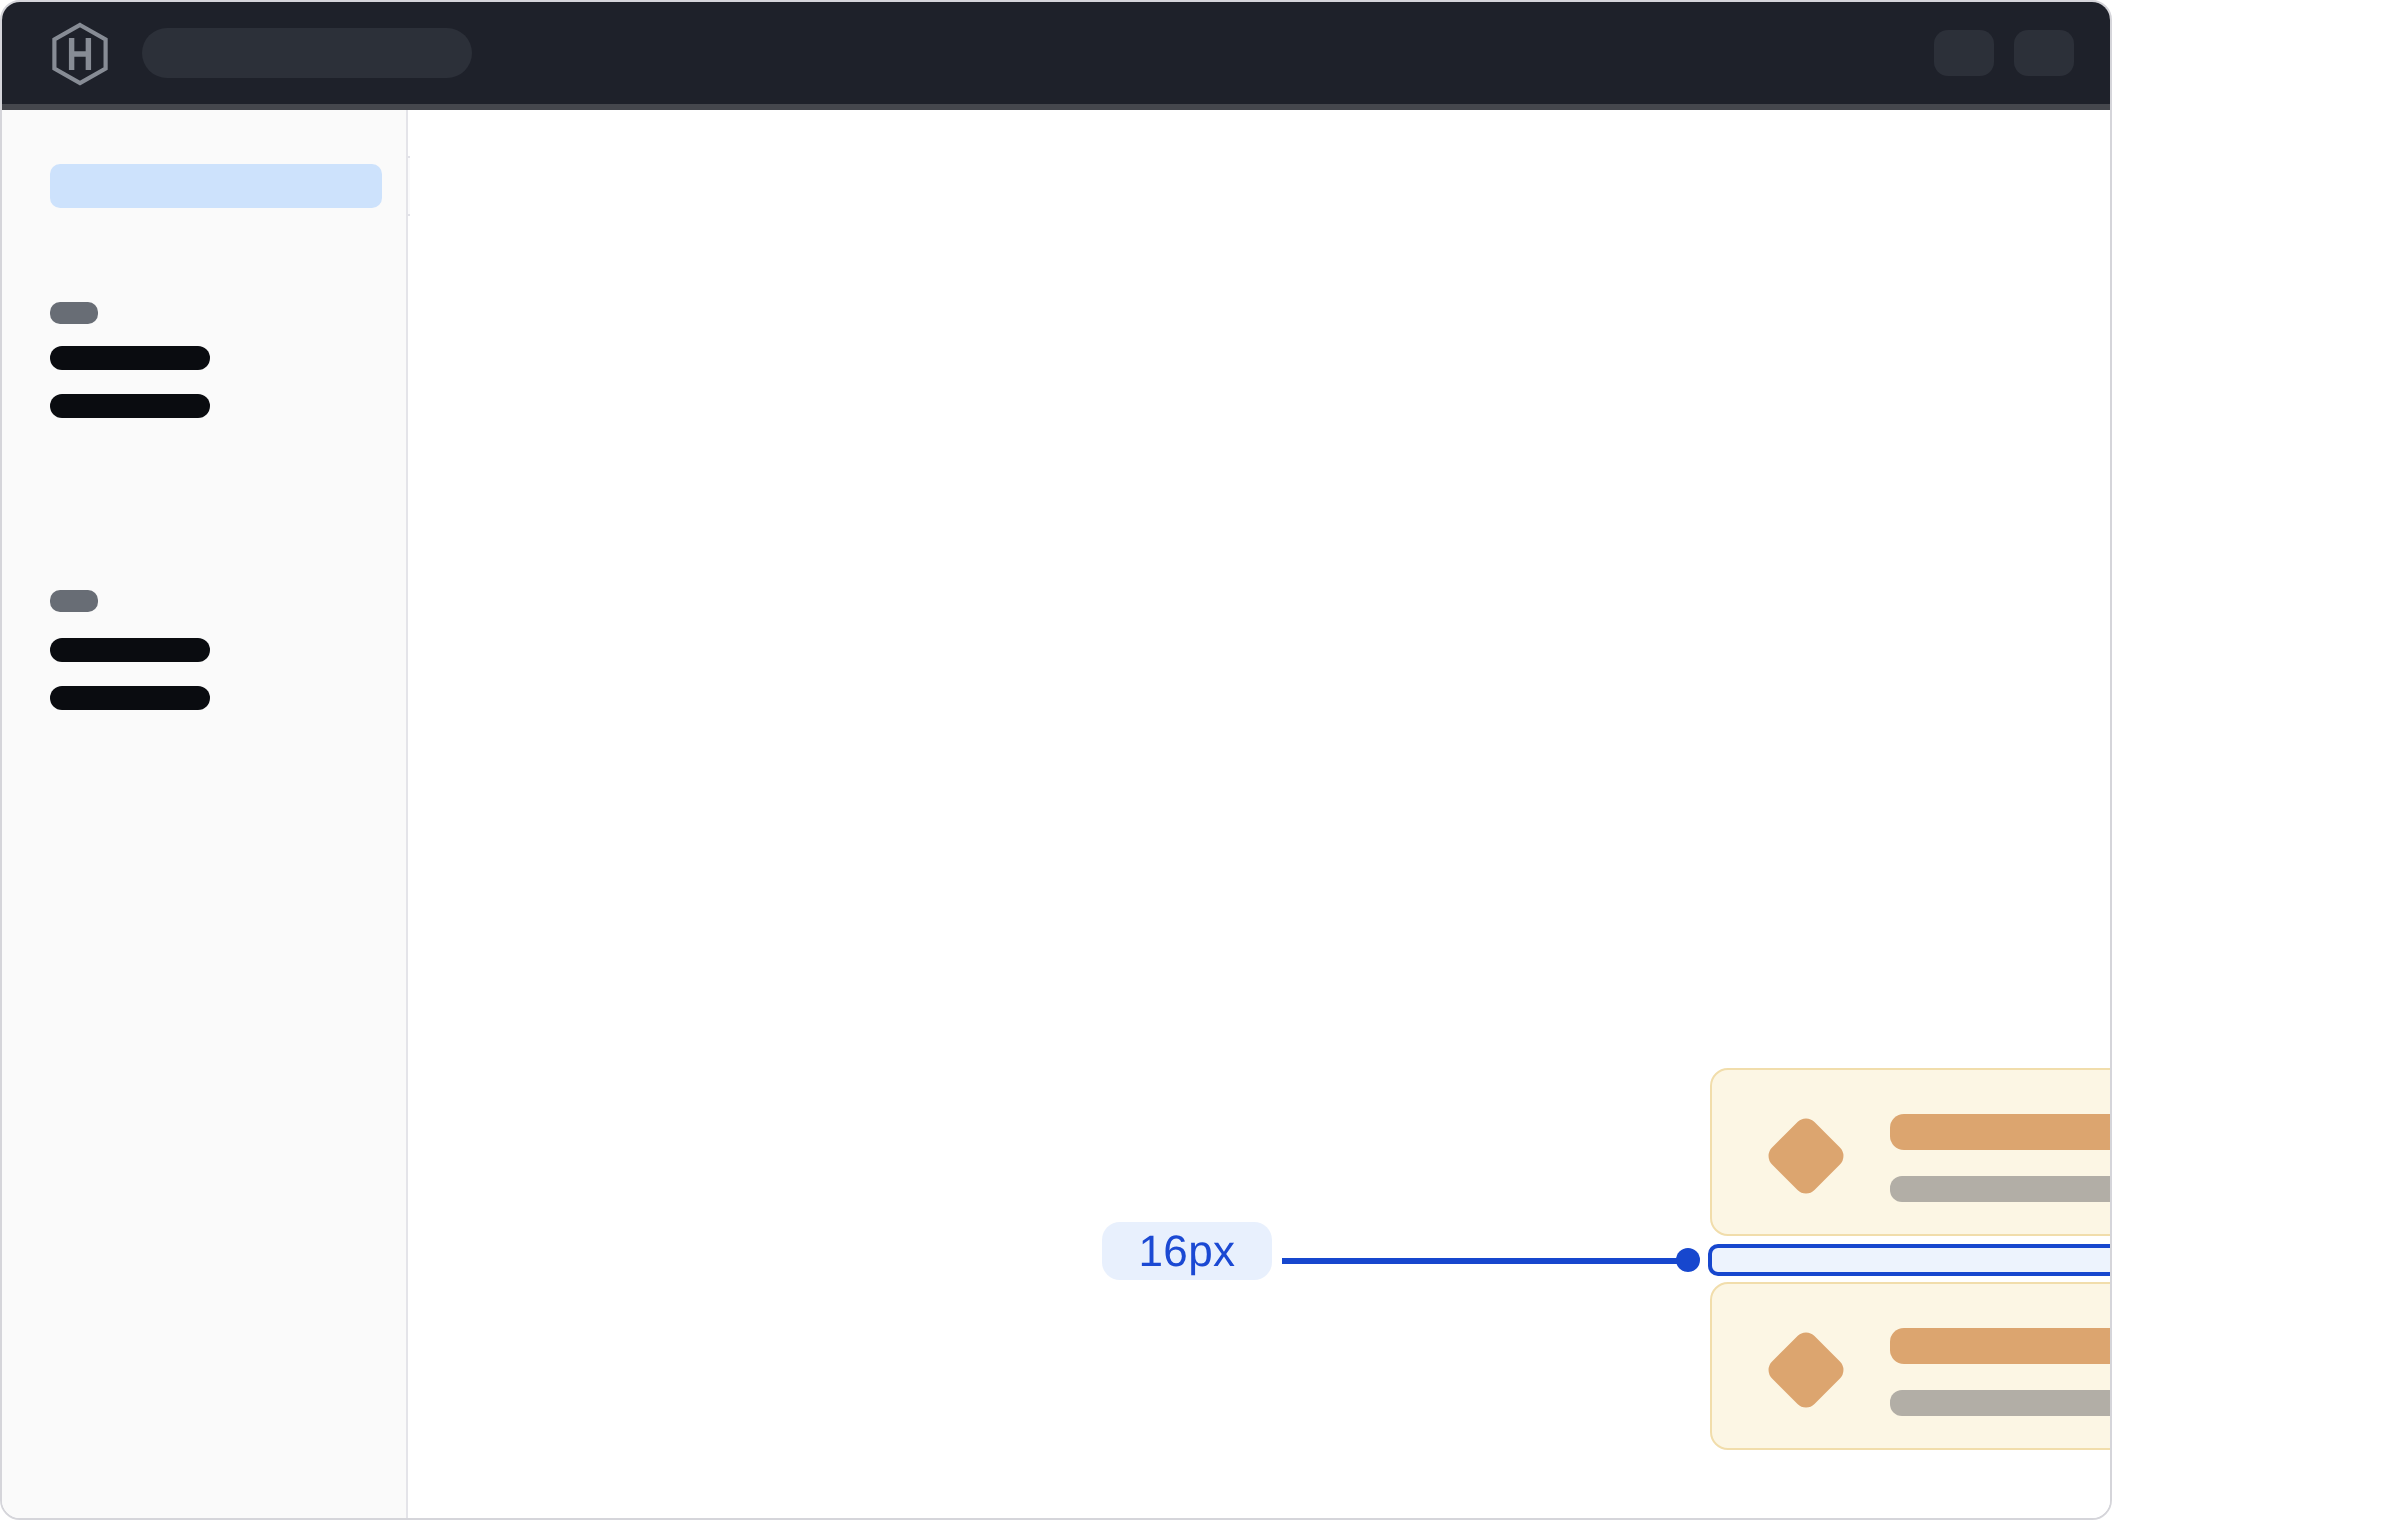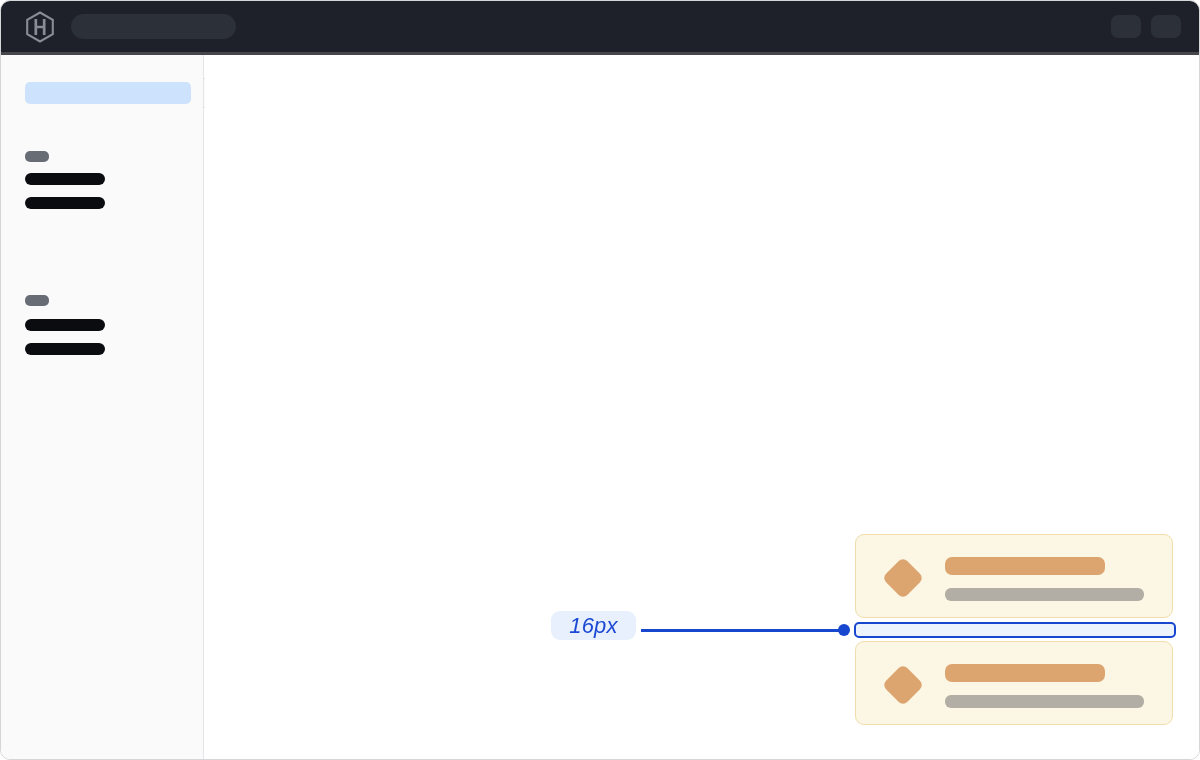--- a/index.html
+++ b/index.html
@@ -1,22 +1,22 @@
 <!DOCTYPE html>
 <html><head>
 <meta charset="utf-8">
 <style>
   * { margin:0; padding:0; box-sizing:border-box; }
   html,body { width:1200px; height:760px; background:#ffffff;
               font-family:"Liberation Sans", sans-serif; }
 
   .window {
-    position:relative; width:1200px; height:760px;
+    position:relative; width:1056px; height:760px;
     border:1px solid #d5d5da; border-radius:10px;
-    overflow:hidden; background:#ffffff;font-style:italic;
+    overflow:hidden; background:#ffffff;
   }
 
   
   .topbar {
     position:absolute; top:0; left:0; right:0; height:54px;
     background:#1e212a; border-bottom:3px solid #45474d;
     display:flex; align-items:center; padding:0 18px 0 24px;
   }
   .logo-link { display:flex; align-items:center; margin-right:16px; }
   .logo-link svg { display:block; }

